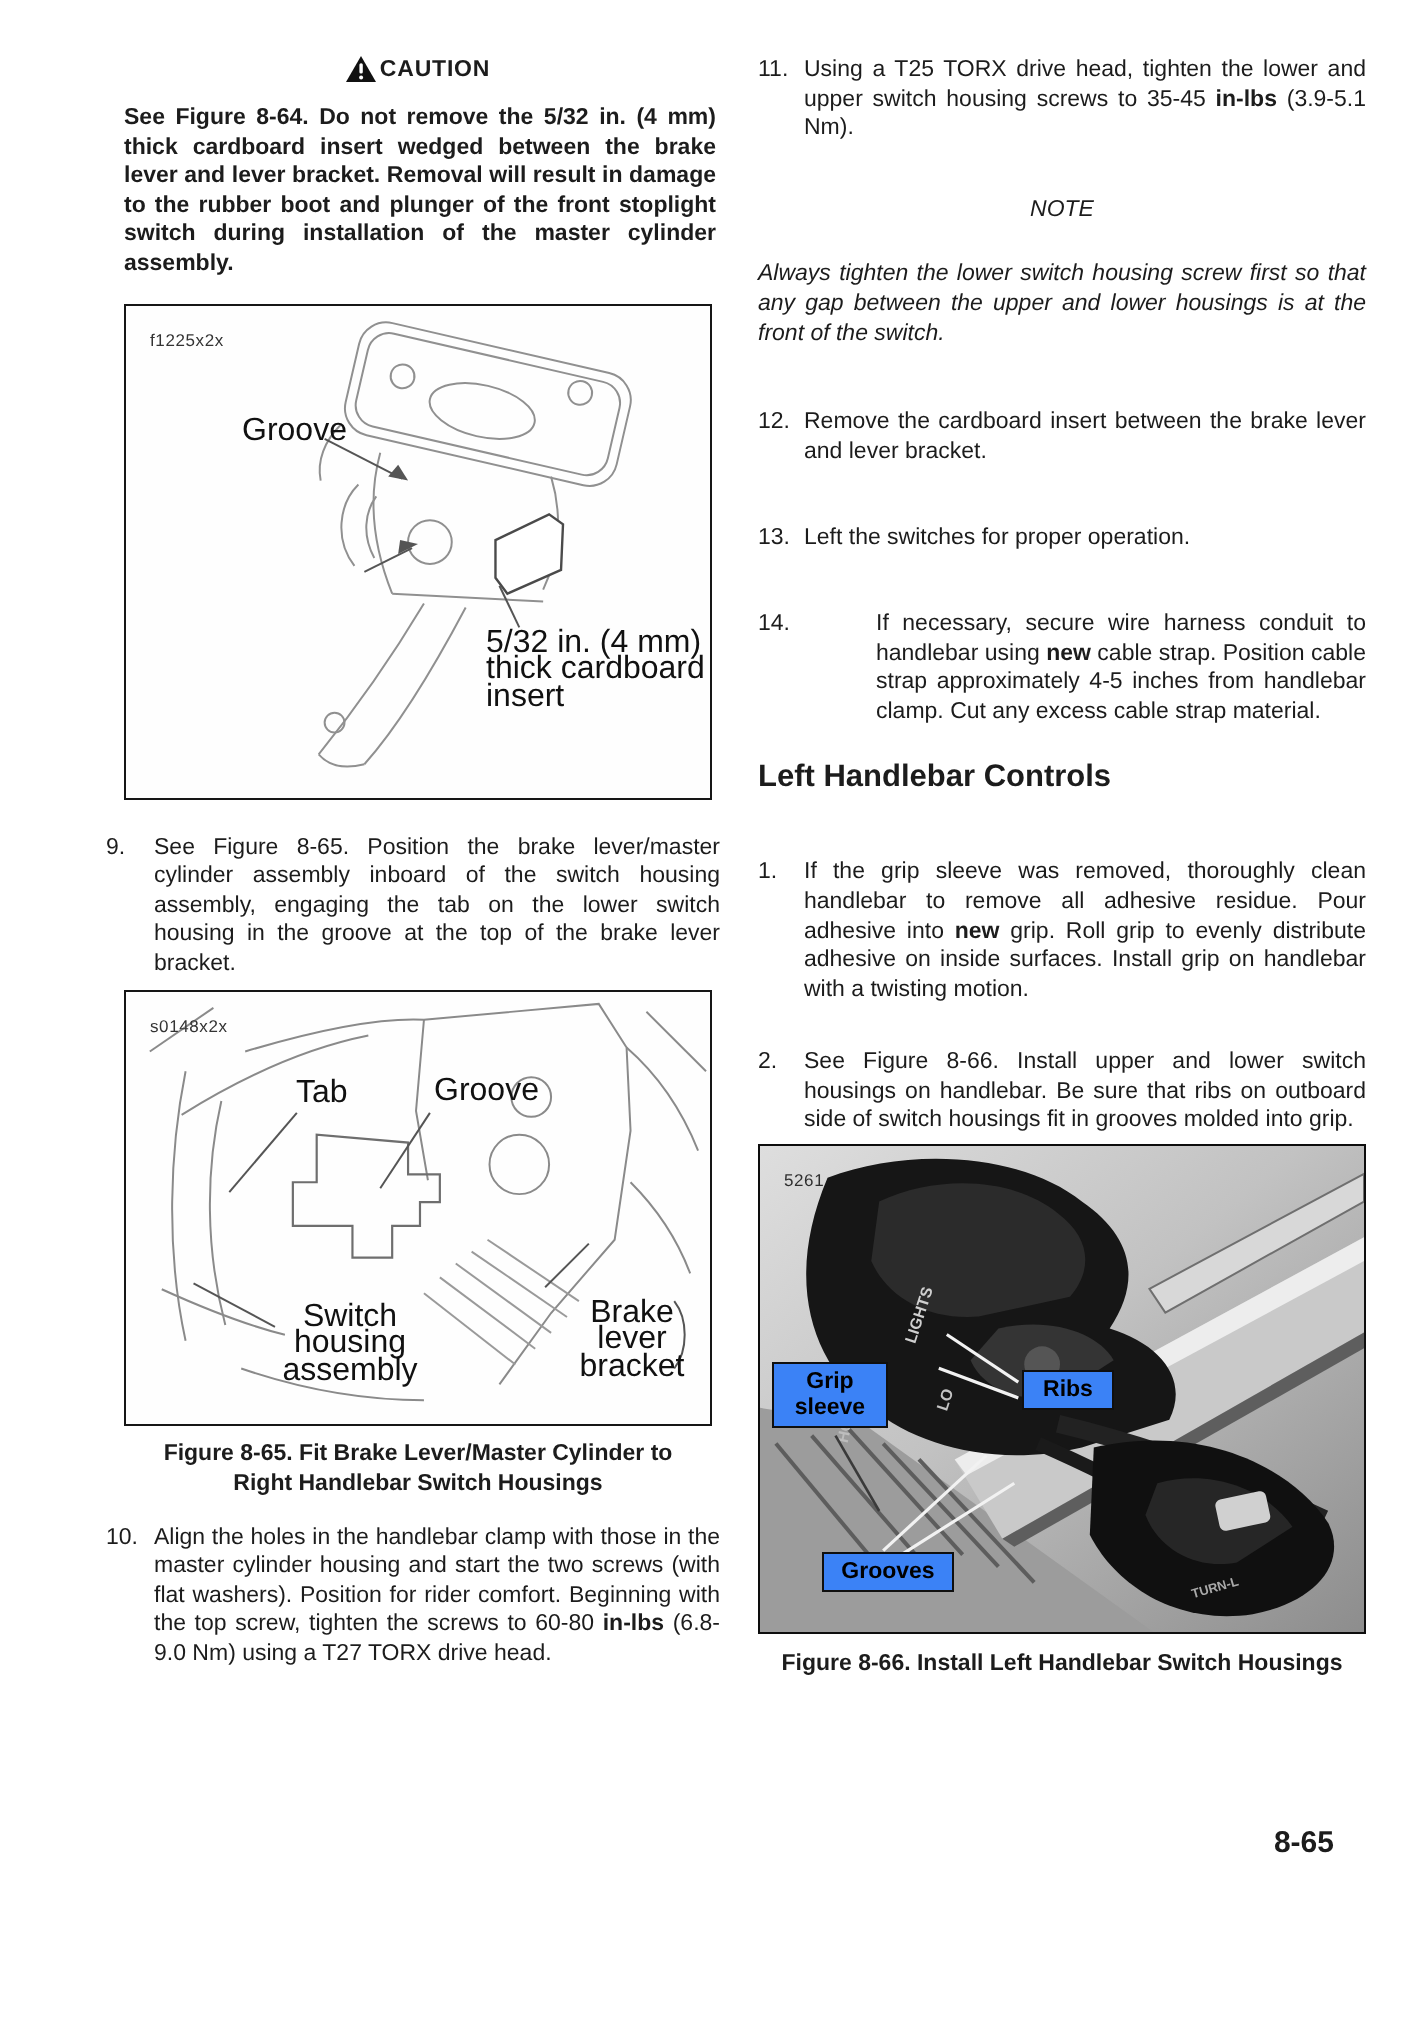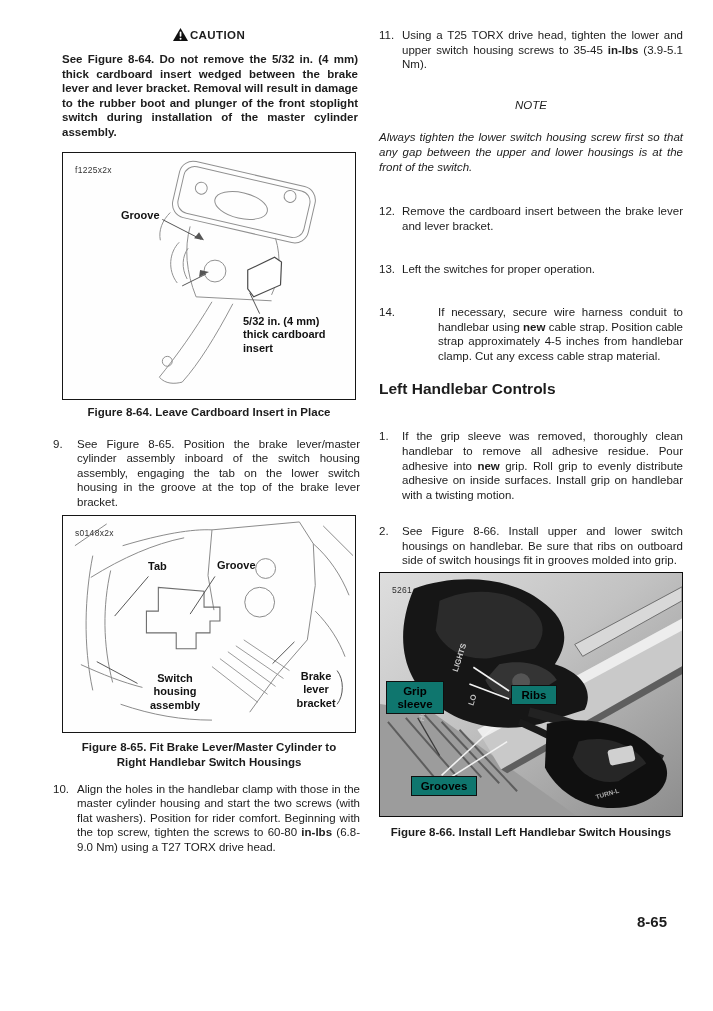--- a/index.html
+++ b/index.html
@@ -25,25 +25,25 @@
 
   .figure { position:relative; margin-left:9px; width:294px;
     border:1.5px solid #161616; background:#fefefe; }
   .fig64 { margin-top:12px; height:248px; }
   .fig65 { margin-top:5px;  height:218px; }
   .fig66 { margin-top:4px;  margin-left:0; width:304px; height:245px; border-color:#0d0d0d; }
   .figure svg { position:absolute; inset:0; width:100%; height:100%; }
 
   .figcode { position:absolute; top:10px; left:12px; font-size:8.5px; color:#333;
     letter-spacing:.3px; }
-  .callout { position:absolute; font-weight:bold; font-size:11px; line-height:13.5px;
+  .callout { position:absolute; font-weight:normal; font-size:16px; line-height:13.5px;
     white-space:pre-line; color:#111; }
   .co-center { text-align:center; }
 
-  .photo-tag { position:absolute; background:#0f766e; border:1.5px solid #0f0f0f;
+  .photo-tag { position:absolute; background:#3b82f6; border:1.5px solid #0f0f0f;
     font-weight:bold; font-size:11.5px; line-height:13px; text-align:center;
     white-space:pre-line; padding:3px 5px 2px; color:#000; }
 
   .figcaption { margin-top:5px; margin-left:9px; width:294px; font-weight:bold;
     text-align:center; white-space:pre-line; font-size:11.5px; line-height:15px; }
   .figcaption.wide { margin-left:0; width:304px; margin-top:8px; }
 
   .item { display:flex; }
   .item .num { flex:none; width:24px; }
   .item .txt { flex:1; text-align:justify; }
@@ -119,21 +119,20 @@
           <polygon points="142,88 132,86 137,80"></polygon>
           <polygon points="147,120 137,125 138,118"></polygon>
         </g>
       </svg>
       <span class="figcode">f1225x2x</span>
       <div class="callout" style="left:58px; top:56px;">Groove</div>
       <div class="callout" style="left:180px; top:162px;">5/32 in. (4 mm)
 thick cardboard
 insert</div>
     </div>
-    <div class="figcaption">Figure 8-64. Leave Cardboard Insert in Place</div>
 
     <div class="item m-it9">
       <span class="num">9.</span>
       <div class="txt"><span>See Figure 8-65. Position the brake lever/master cylinder assembly inboard of the switch housing assembly, engaging the tab on the lower switch housing in the groove at the top of the brake lever bracket.</span></div>
     </div>
 
     <div class="figure fig65">
       <svg viewBox="0 0 294 218" preserveAspectRatio="none">
         <g stroke="#8a8a8a" fill="none" stroke-width="1">
           <path d="M150,14 L238,6 L252,28 L254,70 L246,125 L214,162 L188,198"></path>

